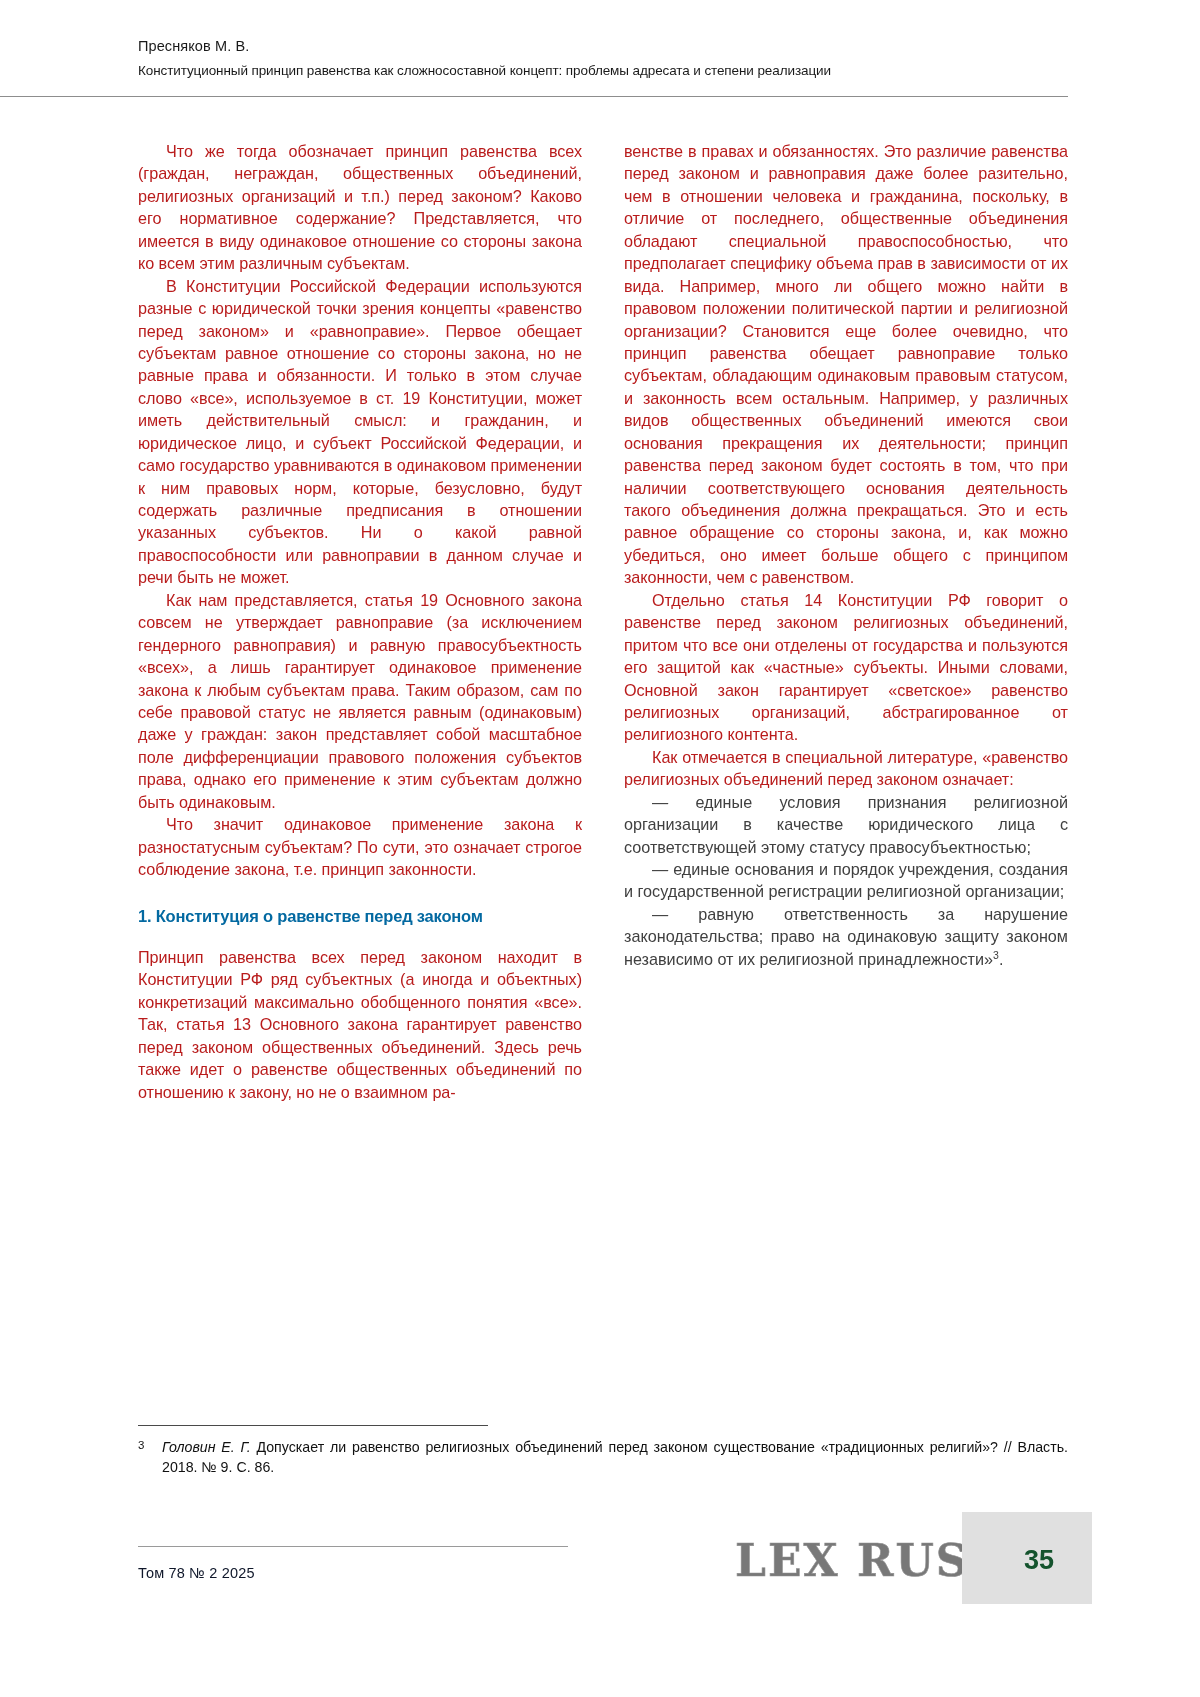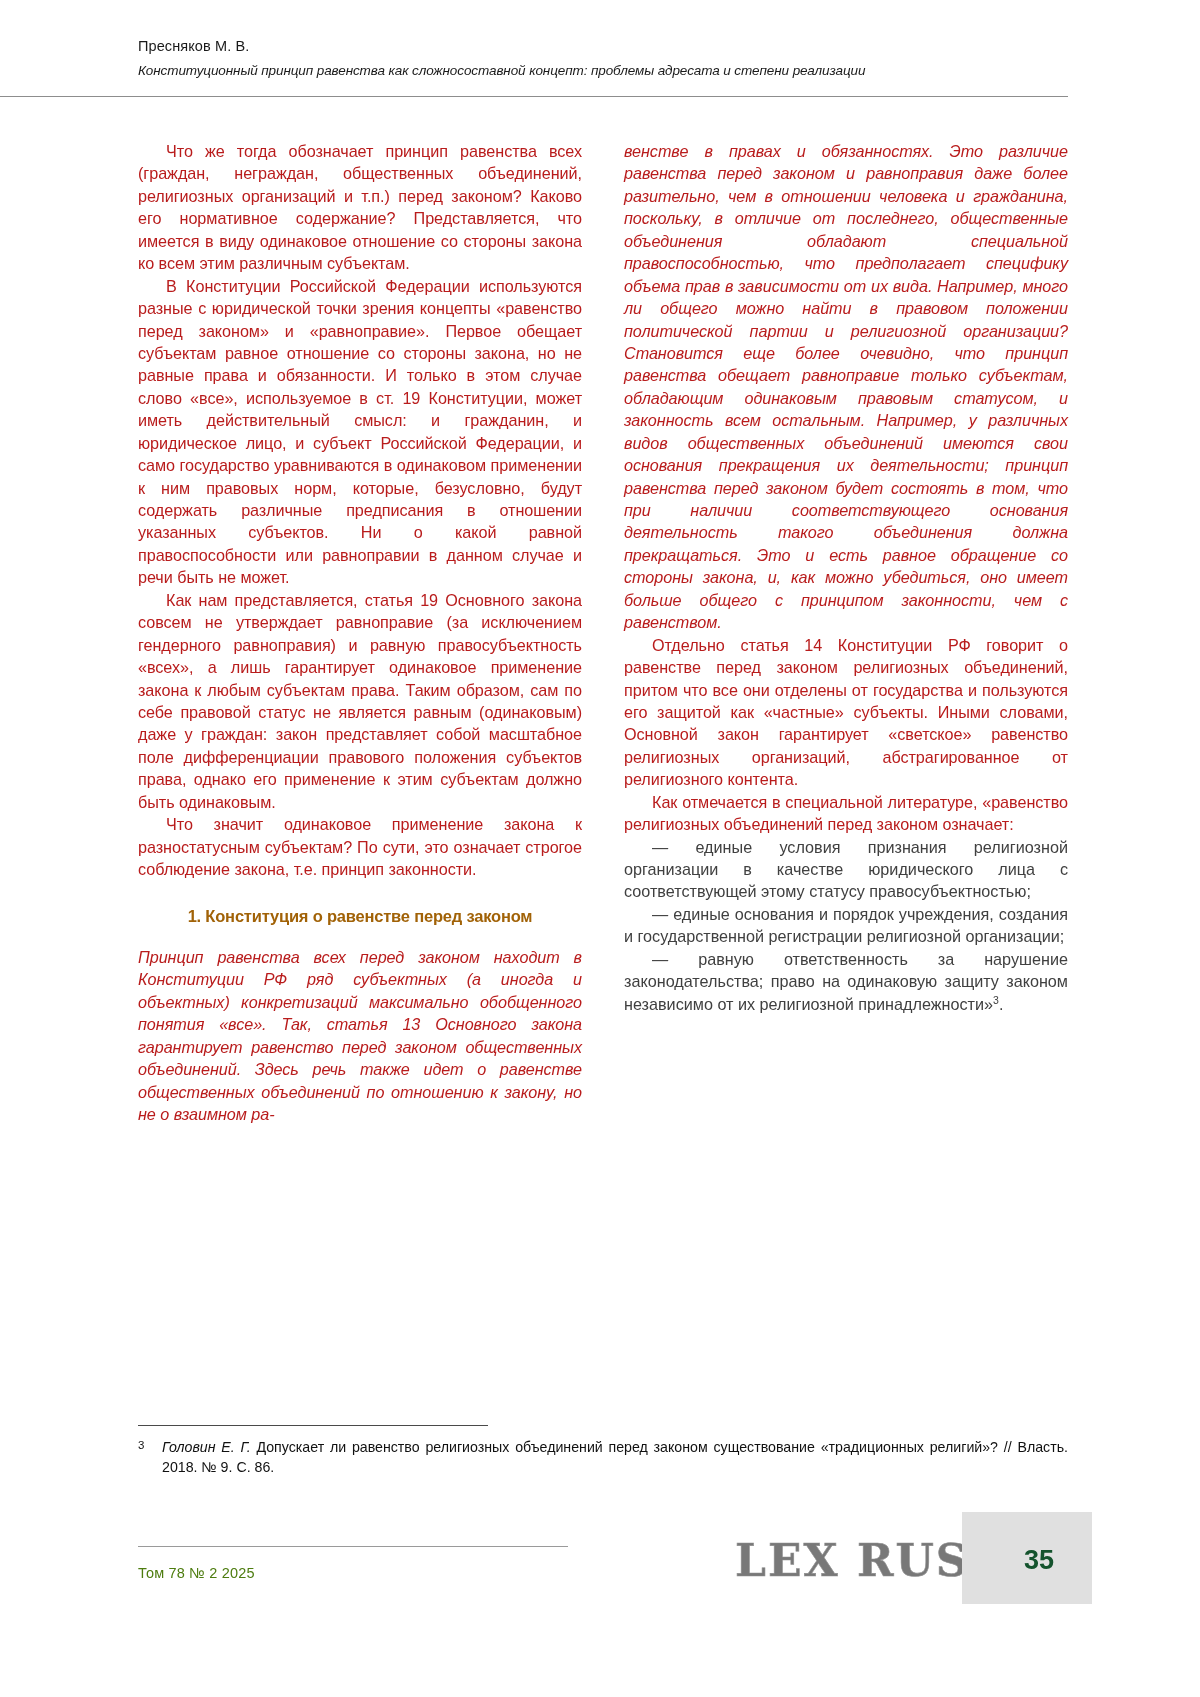--- a/index.html
+++ b/index.html
@@ -28,21 +28,20 @@
     width: 930px;
   }
   .running-head .author {
     font-size: 14.5px;
     line-height: 1.5;
     color: #1a1a1a;
     letter-spacing: 0.1px;
   }
   .running-head .title {
     font-size: 13.5px;
-    font-style: italic;
     line-height: 1.5;
     color: #1a1a1a;
     margin-top: 3px;
     letter-spacing: -0.1px;
   }
   .head-rule {
     position: absolute;
     left: 0;
     top: 96px;
     width: 1068px;
@@ -68,33 +67,31 @@
     line-height: 1.385;
     text-align: justify;
     text-indent: 28px;
     hyphens: auto;
     -webkit-hyphens: auto;
     color: #b91c1c;
     letter-spacing: -0.05px;
   }
   p.body.noindent {
     text-indent: 0;
-    font-style: italic;
   }
   p.body + p.body {
     margin-top: 0;
   }
   h2.section {
     margin: 26px 0 18px 0;
     font-size: 16.5px;
     font-weight: bold;
     line-height: 1.3;
-    color: #a16207;
+    color: #0369a1;
     letter-spacing: -0.2px;
-    text-align: center;
   }
   p.dash {
     margin: 0;
     font-size: 16.2px;
     line-height: 1.385;
     text-align: justify;
     text-indent: 28px;
     color: #404040;
     hyphens: auto;
     -webkit-hyphens: auto;
@@ -146,21 +143,21 @@
     top: 1546px;
     width: 430px;
     height: 1px;
     background: #9a9a9a;
   }
   .footer-issue {
     position: absolute;
     left: 138px;
     top: 1565px;
     font-size: 14.5px;
-    color: #4d7c0f;
+    color: #0f172a;
     letter-spacing: 0.2px;
   }
   .journal-logo {
     position: absolute;
     left: 735px;
     top: 1532px;
     width: 290px;
     height: 58px;
     font-family: "DejaVu Serif", serif;
     font-size: 44px;

